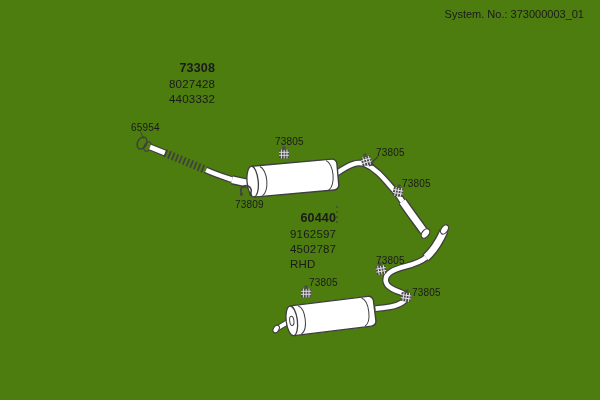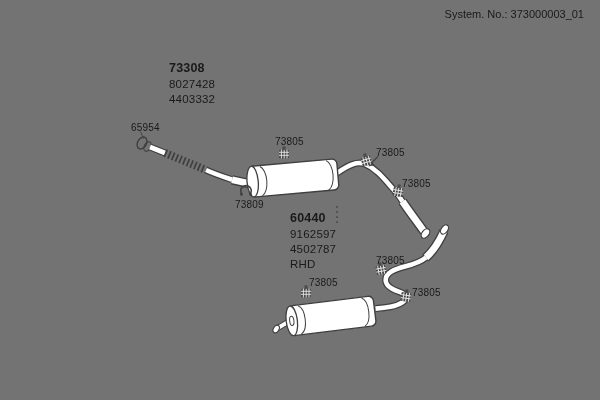--- a/index.html
+++ b/index.html
@@ -1,21 +1,21 @@
 <!DOCTYPE html>
 <html><head>
 <meta charset="utf-8">
 <style>
   html,body{margin:0;padding:0;background:#ffffff;}
-  .stage{position:relative;width:600px;height:400px;background:#737373;overflow:hidden;
+  .stage{position:relative;width:600px;height:400px;background:#4d7c0f;overflow:hidden;
          font-family:"Liberation Sans",sans-serif;color:#1a1a1a;}
   .art{position:absolute;left:0;top:0;}
   .sysno{position:absolute;top:8px;right:16px;font-size:11px;color:#1a1a1a;}
   .pgroup{position:absolute;font-size:11.5px;line-height:15px;letter-spacing:0.2px;}
-  .pgroup .pid{font-weight:bold;font-size:12.5px;margin-bottom:1px;}
+  .pgroup .pid{font-weight:bold;font-size:12.5px;margin-bottom:1px;text-align:right;}
   .callout{position:absolute;font-size:10px;letter-spacing:0.2px;color:#1a1a1a;}
 </style>
 </head>
 <body>
 
 <div class="stage">
 
   <svg class="art" width="600" height="400" viewBox="0 0 600 400">
     <defs>
       <g id="clampIcon">

